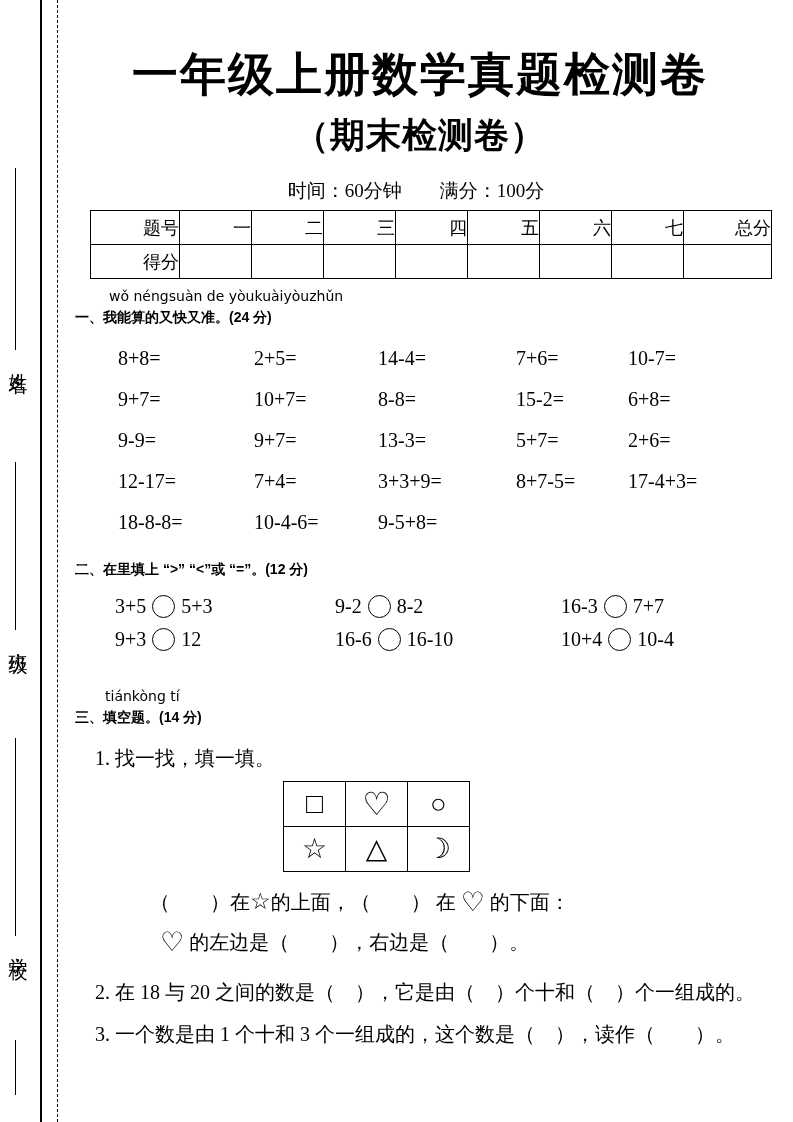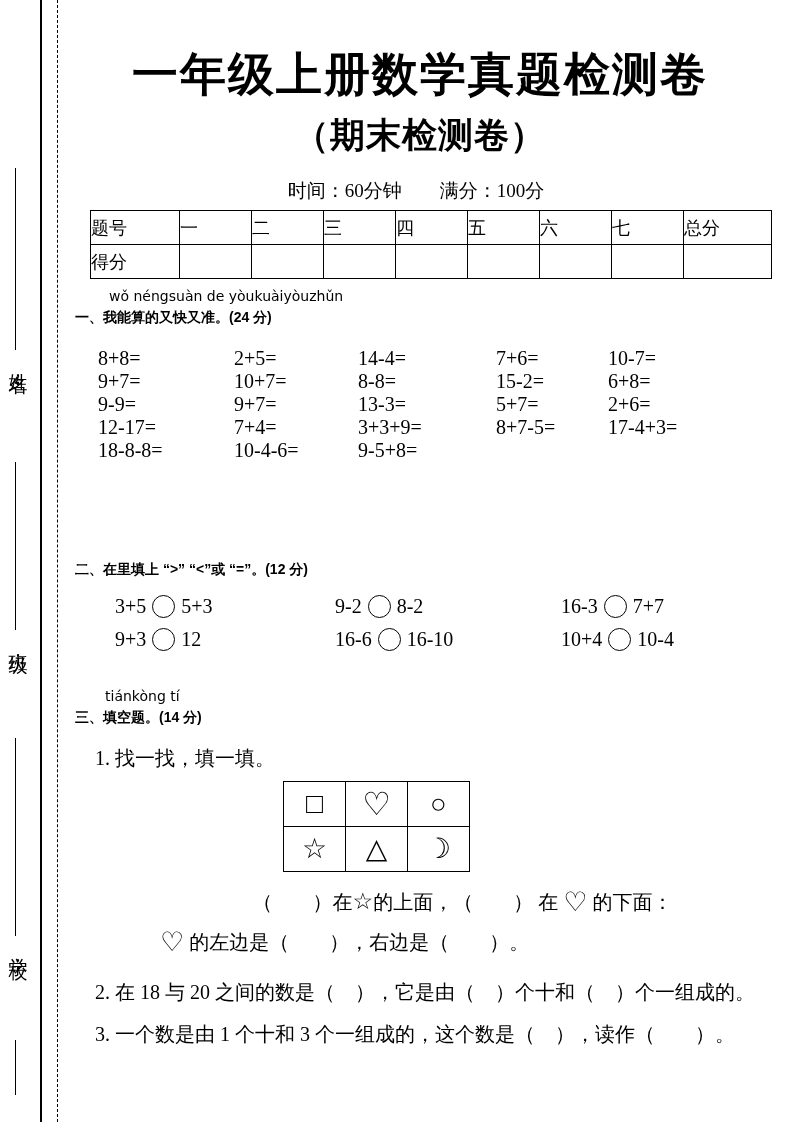--- a/index.html
+++ b/index.html
@@ -16,48 +16,48 @@
   
   .title{position:absolute;top:44px;left:70px;width:700px;text-align:center;
          font-size:46px;font-weight:900;letter-spacing:2px;}
   .subtitle{position:absolute;top:112px;left:70px;width:700px;text-align:center;
             font-size:35px;font-weight:900;letter-spacing:1px;}
   .meta{position:absolute;top:178px;left:70px;width:692px;text-align:center;font-size:19px;}
 
   
   .score-table{position:absolute;top:210px;left:90px;border-collapse:collapse;
                font-size:18px;}
-  .score-table td{border:1.5px solid #000;height:33px;text-align:left;vertical-align:middle;
+  .score-table td{border:1.5px solid #000;height:33px;text-align:right;vertical-align:middle;
                   width:71px;padding:0;}
   .score-table td:first-child{width:88px;}
   .score-table td:last-child{width:87px;}
 
   
   .section{position:absolute;left:75px;width:700px;}
   .pinyin{font-size:14px;font-family:"DejaVu Sans",sans-serif;height:16px;position:relative;}
   .pinyin .p1{margin-left:34px;}
   .pinyin .p2{position:absolute;left:278px;top:0;}
   .heading{font-size:14px;font-weight:bold;font-family:"Liberation Sans",sans-serif;line-height:26px;}
 
-  .arith{margin:17px 0 0 23px;display:grid;grid-template-columns:136px 124px 138px 112px auto;
-         font-size:20px;line-height:23px;}
+  .arith{margin:17px 0 0 43px;display:grid;grid-template-columns:136px 124px 138px 112px auto;
+         row-gap:18px;font-size:20px;line-height:23px;}
 
   .cmp{margin:13px 0 0 40px;font-size:20px;}
   .cmp-row{display:grid;grid-template-columns:220px 226px auto;margin-bottom:10px;}
   .cmp-item{display:flex;align-items:center;}
   .circle{width:23px;height:23px;border:1.7px solid #000;border-radius:50%;margin:0 6px;
           display:inline-block;box-sizing:border-box;}
 
   .q-label{margin:15px 0 0 20px;font-size:20px;line-height:26px;}
   .shape-table{margin:10px 0 0 208px;border-collapse:collapse;}
   .shape-table td{border:1.5px solid #000;width:61px;height:44px;text-align:center;
                   vertical-align:middle;font-size:28px;line-height:44px;padding:0;}
   .shape-table td.heart-cell{font-size:32px;}
   .fill-line{font-size:20px;line-height:28px;}
-  .lineA{margin:16px 0 12px 75px;text-align:center;}
+  .lineA{margin:16px 0 12px 75px;}
   .lineB{margin:10px 0 0 85px;}
   .q2{margin:22px 0 0 20px;}
   .q3{margin:14px 0 0 20px;}
   .big-shape{font-size:27px;vertical-align:-2px;}
   .star-glyph{font-size:23px;}
 </style>
 </head>
 <body>
 
 <div class="page">

